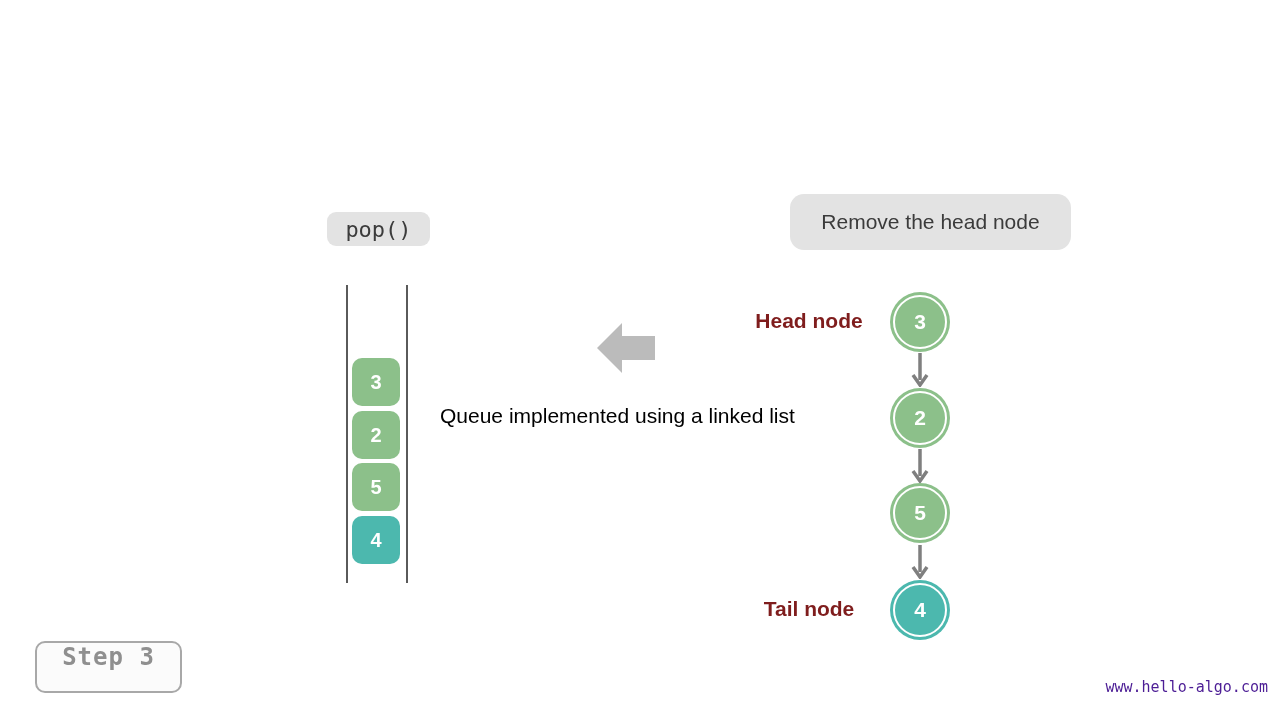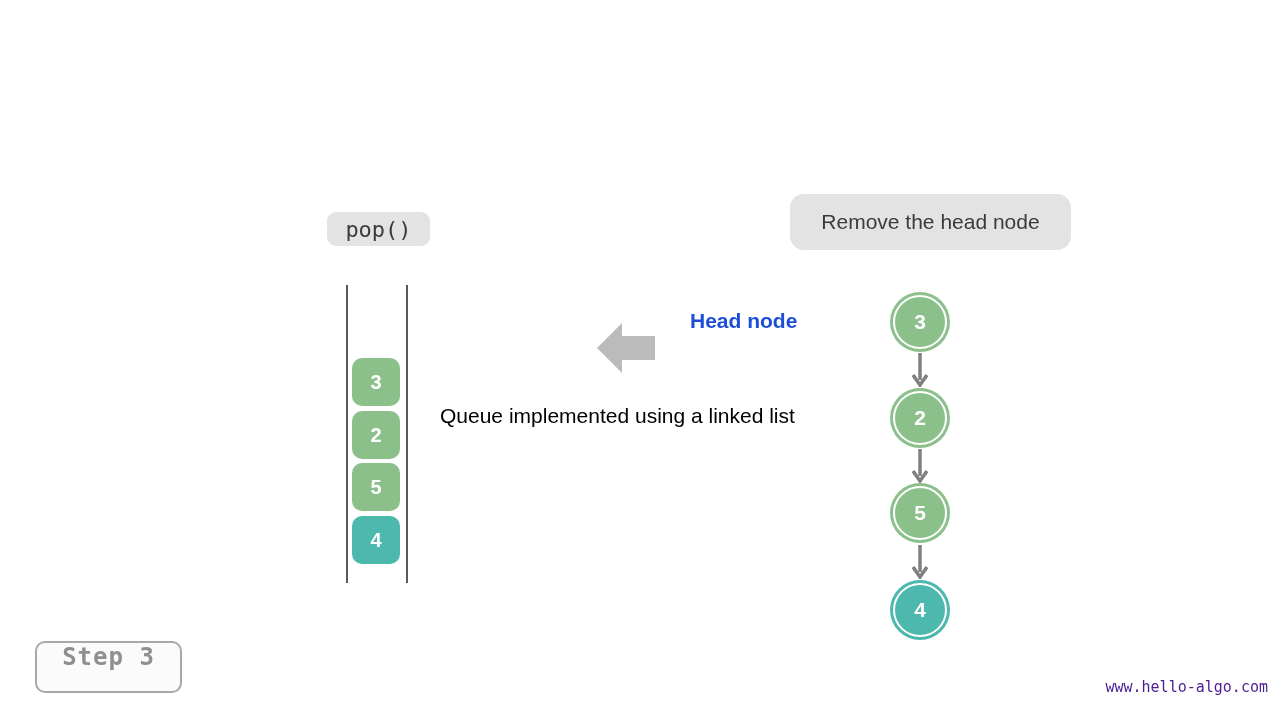--- a/index.html
+++ b/index.html
@@ -50,23 +50,23 @@
 
   
   .big-arrow { left: 597px; top: 322px; }
   .caption {
     left: 440px; top: 404px;
     color: #000000; font-size: 21px; white-space: nowrap;
   }
 
   
   .side-label {
-    left: 690px; width: 182px;
-    text-align: left;
-    color: #1d4ed8; font-weight: bold; font-size: 21px;
+    left: 718px; width: 182px;
+    text-align: center;
+    color: #7f1d1d; font-weight: bold; font-size: 21px;
     white-space: nowrap;
   }
   .head-label { top: 309px; }
   .tail-label { top: 597px; }
   .node {
     left: 890px; width: 60px; height: 60px;
     border-radius: 50%;
     display: flex; align-items: center; justify-content: center;
     color: #ffffff; font-weight: bold; font-size: 21px;
   }
@@ -131,20 +131,21 @@
     <span>4</span>
   </div>
 
   <svg class="abs big-arrow" width="58" height="52" viewBox="0 0 58 52">
     <polygon points="0,26 25,1 25,14 58,14 58,38 25,38 25,51" style="fill: rgb(187, 187, 187);"></polygon>
   </svg>
 
   <div class="abs caption">Queue implemented using a linked list</div>
 
   <div class="abs side-label head-label">Head node</div>
+  <div class="abs side-label tail-label">Tail node</div>
 
   <div class="abs node" style="top: 292px; background-color: rgb(140, 192, 138);">
     <span>3</span>
   </div>
   <div class="abs node" style="top: 388px; background-color: rgb(140, 192, 138);">
     <span>2</span>
   </div>
   <div class="abs node" style="top: 483px; background-color: rgb(140, 192, 138);">
     <span>5</span>
   </div>

